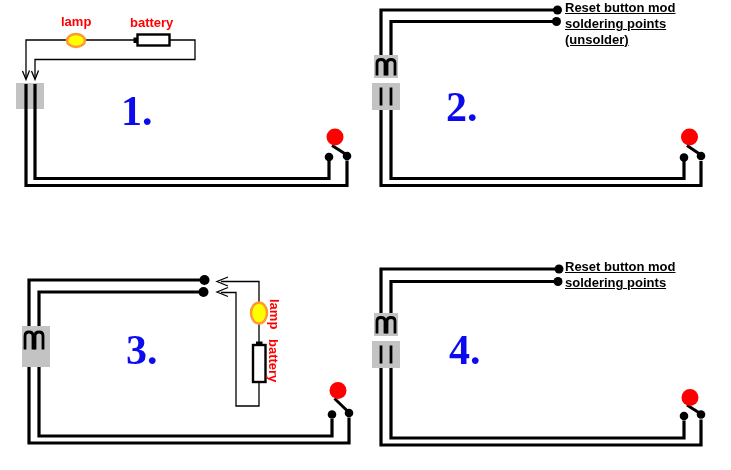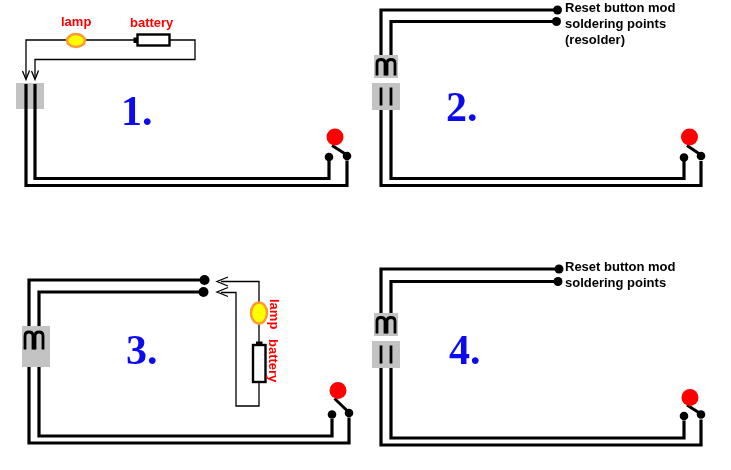--- a/index.html
+++ b/index.html
@@ -26,21 +26,21 @@
     font:bold 42px/42px "Liberation Serif",serif;
     color:#0b0bee;
     white-space:nowrap;
   }
   .note{
     position:absolute;
     font:bold 13px/16px "Liberation Sans",sans-serif;
     color:#000000;
     white-space:nowrap;
   }
-  .note span{display:block;}
+  .note span{display:block;text-decoration:underline;}
 </style>
 </head>
 <body>
 
 <div class="canvas">
 
   <svg width="731" height="470" viewBox="0 0 731 470">
 
     <g>
       <path d="M26,79 L26,40 L195,40 L195,59.5 L35,59.5 L35,79" fill="none" stroke="#000" stroke-width="1.3"></path>
@@ -117,21 +117,21 @@
     </g>
   </svg>
 
   <div class="lbl" style="left:61px;top:14px;">lamp</div>
   <div class="lbl" style="left:130px;top:15px;">battery</div>
   <div class="num" style="left:121px;top:90px;">1.</div>
 
   <div class="note" style="left:565px;top:0px;">
     <span>Reset button mod</span>
     <span>soldering points</span>
-    <span>(resolder)</span>
+    <span>(unsolder)</span>
   </div>
   <div class="num" style="left:446px;top:86px;">2.</div>
 
   <div class="num" style="left:126px;top:329px;">3.</div>
   <div class="lbl vert" style="left:282px;top:299px;">lamp</div>
   <div class="lbl vert" style="left:281px;top:339px;">battery</div>
 
   <div class="note" style="left:565px;top:259px;">
     <span>Reset button mod</span>
     <span>soldering points</span>

